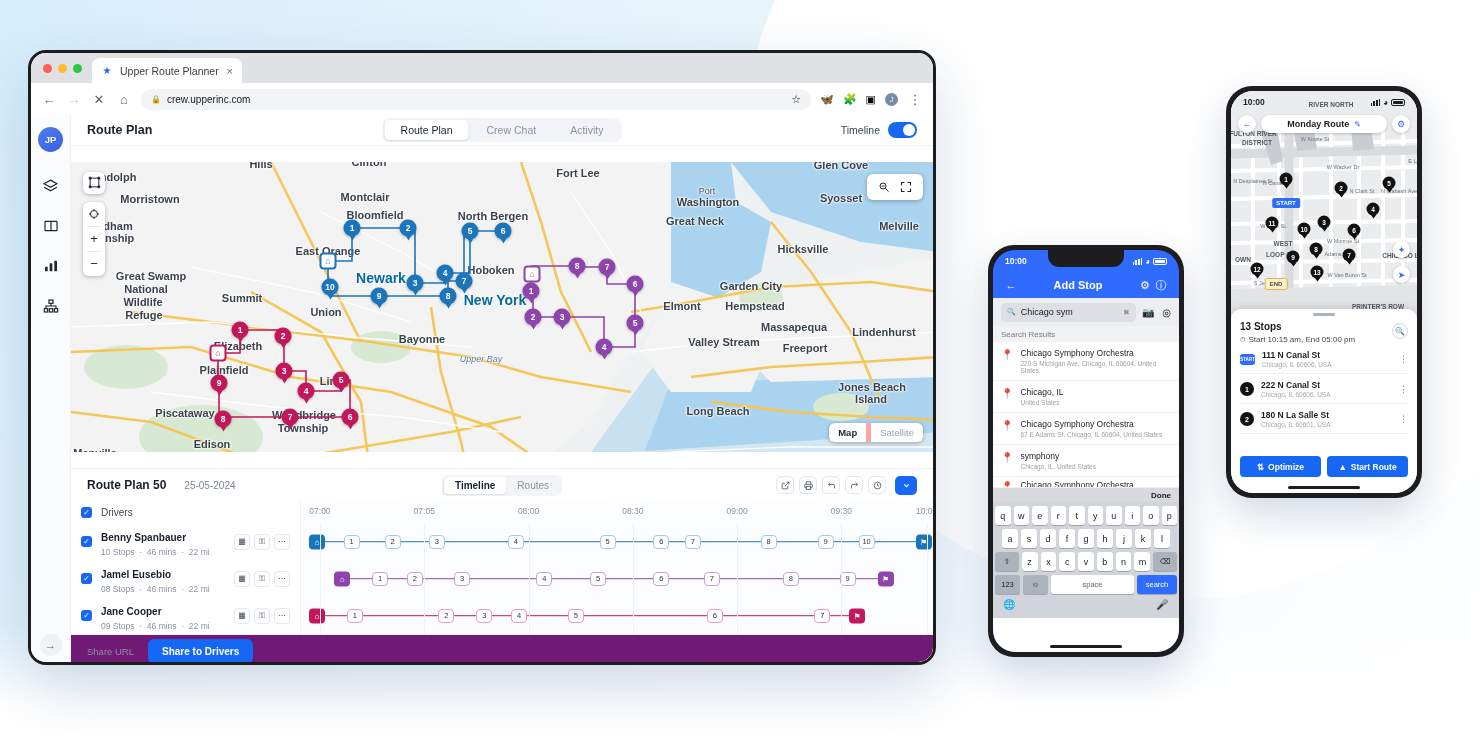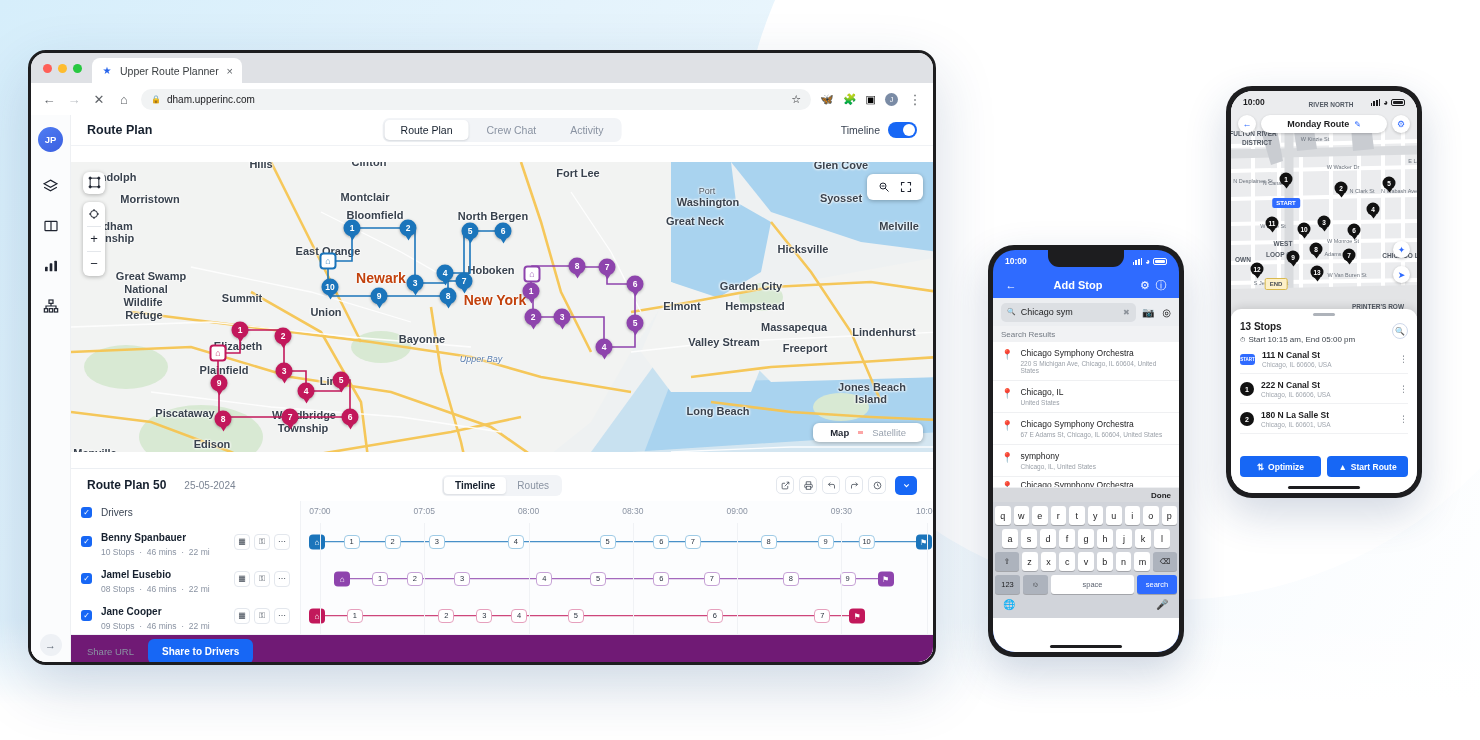--- a/index.html
+++ b/index.html
@@ -115,21 +115,21 @@
 
   .mapctl { position: absolute; background: #fff; border-radius: 6px; box-shadow: 0 1px 4px rgba(0,0,0,.28);
     display: flex; align-items: center; justify-content: center; }
   #ctl-draw { left: 12px; top: 10px; width: 22px; height: 22px; }
   #ctl-stack { left: 12px; top: 40px; width: 22px; height: 74px; flex-direction: column; }
   .ctl-cell { height: 24px; width: 22px; display: flex; align-items: center; justify-content: center;
     font-size: 13px; color: #1f2430; }
   .ctl-sep { height: 1px; width: 14px; background: #e4e7eb; }
   #ctl-topright { right: 10px; top: 12px; display: flex; gap: 0; padding: 4px 6px; }
   .tr-btn { width: 22px; height: 18px; display: flex; align-items: center; justify-content: center; color: #1f2430; font-size: 12px; }
-  #maptype { right: 10px; bottom: 10px; padding: 8px; height: 19px; display: flex; align-items: stretch; margin-left: 48px; }
+  #maptype { right: 10px; bottom: 10px; padding: 0; height: 19px; display: flex; align-items: stretch; margin-left: 48px; }
   .mt { display: flex; align-items: center; padding: 0 9px; font-size: 9.5px; }
   .mt.on { color: #1f2430; font-weight: 700; }
   .mt.off { color: #9aa3af; border-left: 5px solid #fca5a5; }
 
   
   .pin {
     position: absolute; width: 17px; height: 17px; border-radius: 50%;
     color: #fff; font-size: 8.5px; font-weight: 700;
     display: flex; align-items: center; justify-content: center;
     transform: translate(-50%,-50%);
@@ -150,21 +150,21 @@
     position: absolute; width: 17px; height: 17px; border-radius: 4px;
     background: #fff; display: flex; align-items: center; justify-content: center;
     transform: translate(-50%,-50%); font-size: 9px;
   }
   .home.blue { border: 2px solid #1b75bb; color: #1b75bb; }
   .home.purple { border: 2px solid #8e44ad; color: #8e44ad; }
   .home.pink { border: 2px solid #c2185b; color: #c2185b; }
 
   .maplabel { position: absolute; font-size: 9px; color: #4d5560; white-space: nowrap;
     transform: translate(-50%,-50%); text-shadow: 0 0 3px #fff,0 0 3px #fff,0 0 2px #fff; }
-  .maplabel.big { font-size: 14px; font-weight: 700; color: #c2410c; }
+  .maplabel.big { font-size: 14px; font-weight: 700; color: #0369a1; }
   .maplabel.mid { font-size: 11px; font-weight: 600; color: #39424e; }
   .maplabel.water { color: #5b7fb0; font-style: italic; }
 
   
   #panel { flex: 1; background: #fff; display: flex; flex-direction: column; border-top: 1px solid #eceff3; }
   #panel-head { height: 32px; display: flex; align-items: center; padding: 0 16px; position: relative; }
   #plan-name { font-size: 12px; font-weight: 600; color: #16202e; }
   #plan-date { font-size: 10px; color: #7c8594; margin-left: 18px; }
   #tl-seg { position: absolute; left: 50%; transform: translateX(-50%);
     background: #f2f4f7; border-radius: 6px; padding: 2px; display: flex; }
@@ -344,21 +344,21 @@
     </div>
   </div>
 
   <div class="omnibar">
     <span class="nav-ico">←</span>
     <span class="nav-ico dis">→</span>
     <span class="nav-ico">✕</span>
     <span class="nav-ico">⌂</span>
     <div class="urlbox">
       <span class="lock">🔒</span>
-      <span>dham.upperinc.com</span>
+      <span>crew.upperinc.com</span>
       <span class="url-actions">
         <span class="ext-ico">☆</span>
       </span>
     </div>
     <span class="ext-ico">🦋</span>
     <span class="ext-ico">🧩</span>
     <span class="ext-ico">▣</span>
     <span class="ava-mini">J</span>
     <span class="nav-ico">⋮</span>
   </div>

